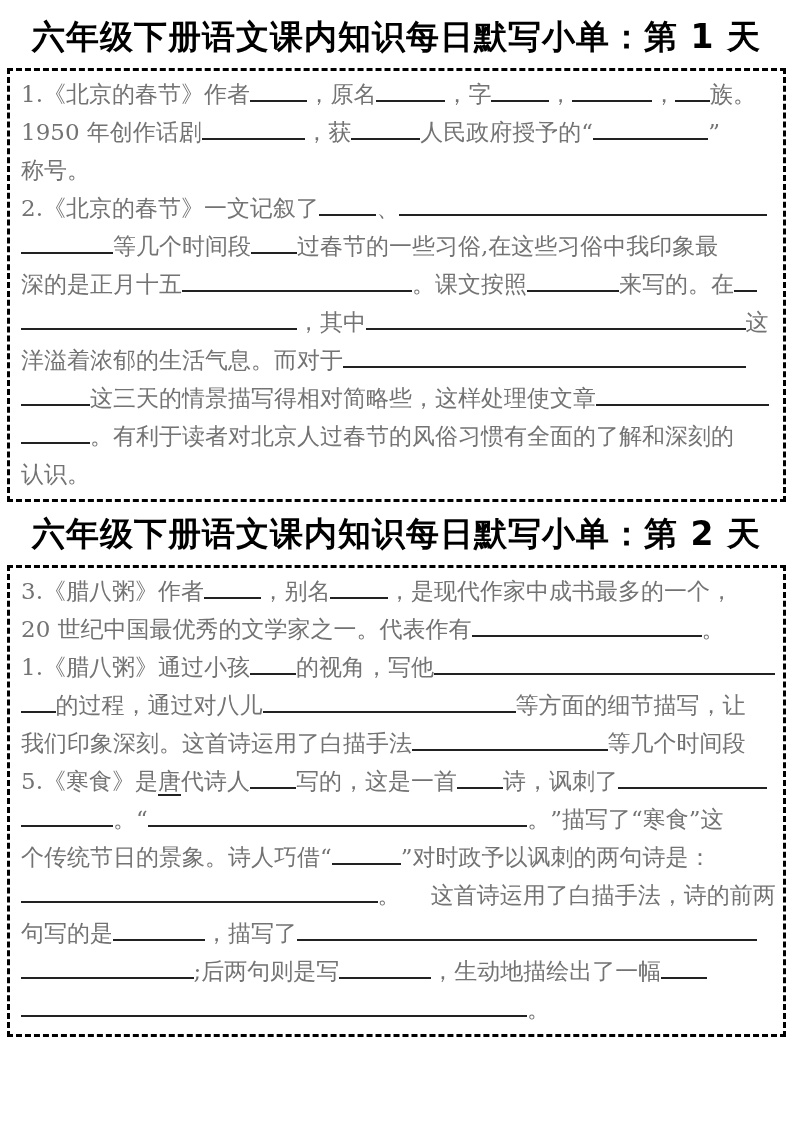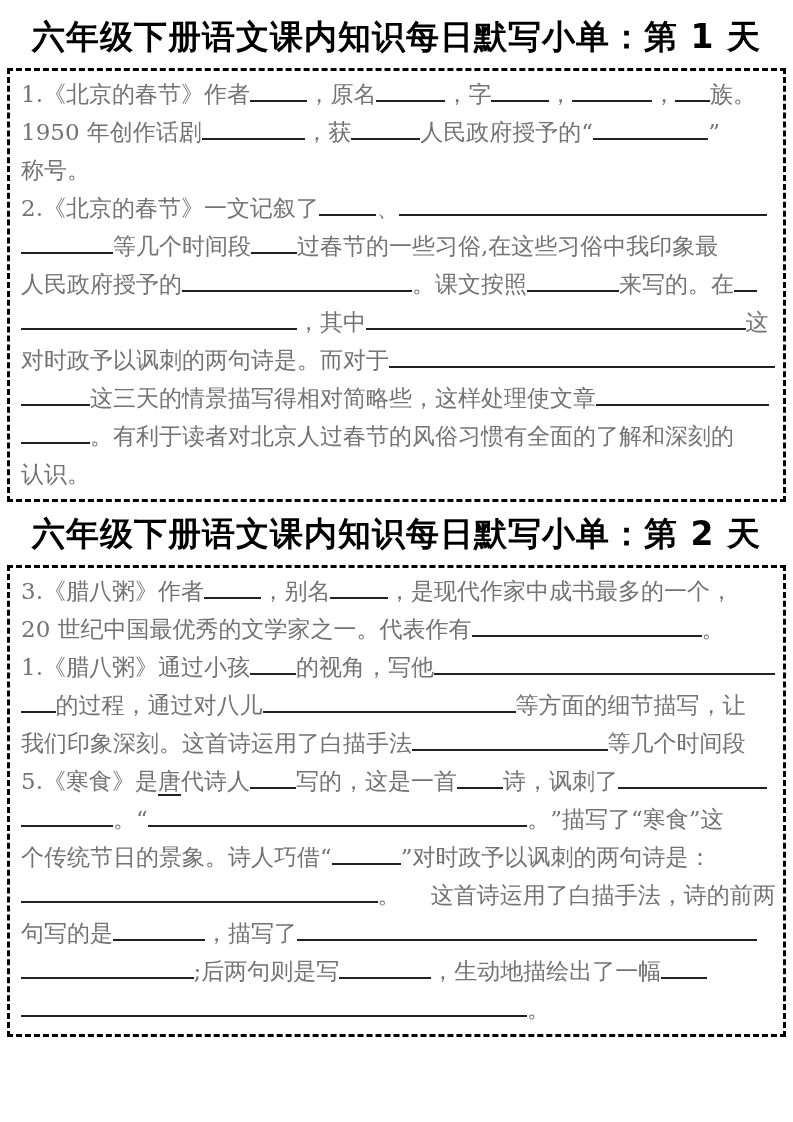--- a/index.html
+++ b/index.html
@@ -62,23 +62,23 @@
 <main class="sheet">
 
   <h1 class="sheet-title first">六年级下册语文课内知识每日默写小单：第 1 天</h1>
 
   <section class="q-box">
       <div class="q-line"><span>1.《北京的春节》作者</span><span class="blank" style="width: 57.5px;"></span><span>，原名</span><span class="blank" style="width: 69px;"></span><span>，字</span><span class="blank" style="width: 57.5px;"></span><span>，</span><span class="blank" style="width: 80.5px;"></span><span>，</span><span class="blank" style="width: 34.5px;"></span><span>族。</span></div>
       <div class="q-line"><span>1950 年创作话剧</span><span class="blank" style="width: 103.5px;"></span><span>，获</span><span class="blank" style="width: 69px;"></span><span>人民政府授予的“</span><span class="blank" style="width: 115px;"></span><span>”</span></div>
       <div class="q-line"><span>称号。</span></div>
       <div class="q-line"><span>2.《北京的春节》一文记叙了</span><span class="blank" style="width: 57.5px;"></span><span>、</span><span class="blank" style="width: 368px;"></span></div>
       <div class="q-line"><span class="blank" style="width: 92px;"></span><span>等几个时间段</span><span class="blank" style="width: 46px;"></span><span>过春节的一些习俗,在这些习俗中我印象最</span></div>
-      <div class="q-line"><span>人民政府授予的</span><span class="blank" style="width: 230px;"></span><span>。课文按照</span><span class="blank" style="width: 92px;"></span><span>来写的。在</span><span class="blank" style="width: 23px;"></span></div>
+      <div class="q-line"><span>深的是正月十五</span><span class="blank" style="width: 230px;"></span><span>。课文按照</span><span class="blank" style="width: 92px;"></span><span>来写的。在</span><span class="blank" style="width: 23px;"></span></div>
       <div class="q-line"><span class="blank" style="width: 276px;"></span><span>，其中</span><span class="blank" style="width: 379.5px;"></span><span>这</span></div>
-      <div class="q-line"><span>对时政予以讽刺的两句诗是。而对于</span><span class="blank" style="width: 402.5px;"></span></div>
+      <div class="q-line"><span>洋溢着浓郁的生活气息。而对于</span><span class="blank" style="width: 402.5px;"></span></div>
       <div class="q-line"><span class="blank" style="width: 69px;"></span><span>这三天的情景描写得相对简略些，这样处理使文章</span><span class="blank" style="width: 172.5px;"></span></div>
       <div class="q-line"><span class="blank" style="width: 69px;"></span><span>。有利于读者对北京人过春节的风俗习惯有全面的了解和深刻的</span></div>
       <div class="q-line"><span>认识。</span></div>
     </section>
 
   <h1 class="sheet-title second">六年级下册语文课内知识每日默写小单：第 2 天</h1>
 
   <section class="q-box">
       <div class="q-line"><span>3.《腊八粥》作者</span><span class="blank" style="width: 57.5px;"></span><span>，别名</span><span class="blank" style="width: 57.5px;"></span><span>，是现代作家中成书最多的一个，</span></div>
       <div class="q-line"><span>20 世纪中国最优秀的文学家之一。代表作有</span><span class="blank" style="width: 230px;"></span><span>。</span></div>

